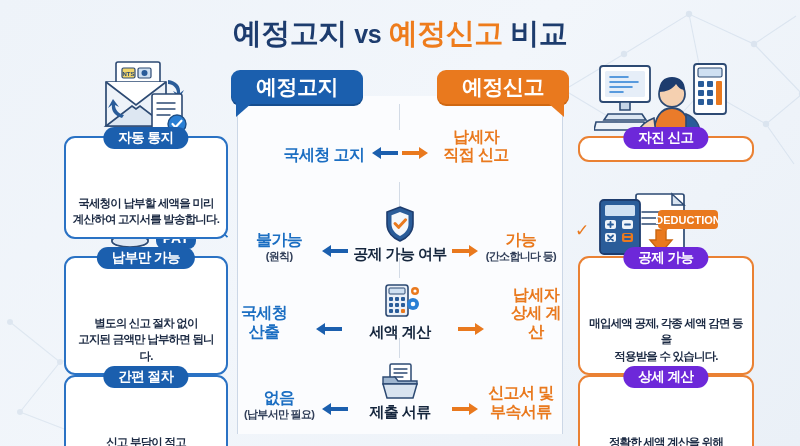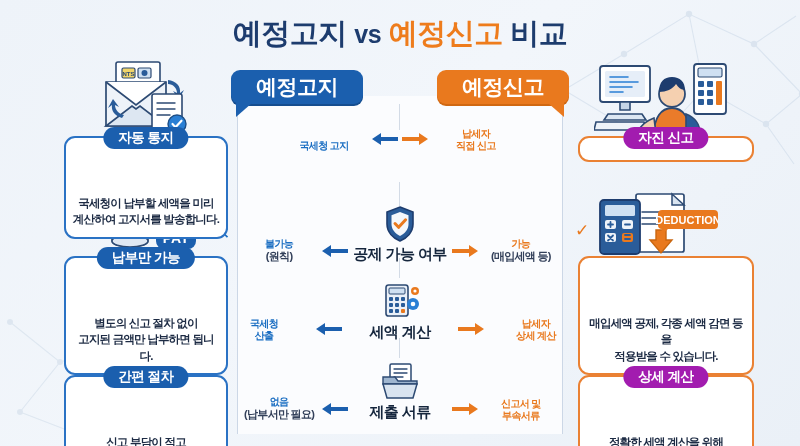--- a/index.html
+++ b/index.html
@@ -74,21 +74,21 @@
   .row .mid .icon { display: block; height: 38px; margin: 0 auto 2px; }
   .row .mid .label {
     font-size: 15px; font-weight: 700; color: #15263d; white-space: nowrap;
     letter-spacing: -.6px;
   }
   .row .arrow { width: 30px; text-align: center; padding-bottom: 2px; }
   .row .side {
     width: 92px; text-align: center; padding-bottom: 1px; line-height: 1.15;
   }
   .row .side .main {
-    display: block; font-size: 10px; font-weight: 700; letter-spacing: -.6px;
+    display: block; font-size: 16px; font-weight: 700; letter-spacing: -.6px;
     white-space: nowrap;
   }
   .row .side .sub {
     display: block; font-size: 11px; font-weight: 700; color: #33405a;
     letter-spacing: -.7px; white-space: nowrap; margin-top: 1px;
   }
   .side.left .main { color: #1b6ec2; }
   .side.right .main { color: #e9791e; }
 
   .mark {
@@ -118,21 +118,21 @@
   .card .pill {
     position: absolute; top: -11px; left: 50%; transform: translateX(-50%);
     height: 22px; padding: 0 15px;
     display: flex; align-items: center; justify-content: center;
     border-radius: 11px; color: #fff;
     font-size: 13.5px; font-weight: 700; letter-spacing: -.5px; white-space: nowrap;
   }
   .card.blue { border: 2px solid #2a72c4; }
   .card.blue .pill { background: #1b5fae; }
   .card.orange { border: 2px solid #ea8133; }
-  .card.orange .pill { background: #a21caf; }
+  .card.orange .pill { background: #6d28d9; }
 
   .card-icon { position: absolute; }
 
   
   #card-l1 { left: 64px; top: 136px; }
   #card-l2 { left: 64px; top: 256px; }
   #card-l3 { left: 64px; top: 375px; }
   
   #card-r1 { right: 46px; top: 136px; width: 176px; }
   #card-r2 { right: 46px; top: 256px; width: 176px; }
@@ -236,21 +236,21 @@
       </svg>
       <span class="label">공제 가능 여부</span>
     </div>
     <div class="arrow">
       <svg width="26" height="14" viewBox="0 0 26 14">
           <path d="M0 5h17V1l9 6-9 6V9H0z" fill="#e9791e"></path>
         </svg>
     </div>
     <div class="side right">
       <span class="main">가능</span>
-      <span class="sub">(매입세액 등)</span>
+      <span class="sub">(간소합니다 등)</span>
     </div>
   </div>
   <div class="mark x" style="left:216px; top:225px;">✕</div>
   <div class="mark v" style="left:575px; top:222px;">✓</div>
 
   <div class="row" style="top:283px;gap:25px;">
     <div class="side left">
       <span class="main" style="white-space: pre-line;">국세청
 산출</span>
     </div>
@@ -461,20 +461,21 @@
   <div class="card blue" id="card-l3">
     <div class="pill">간편 절차</div>
     <div class="ctext" style="white-space: pre-line;">신고 부담이 적고
 절차가 간소합니다.</div>
   </div>
 
   <div class="card orange" id="card-r1">
     <div class="pill">자진 신고</div>
   </div>
   <div class="card orange" id="card-r2">
+    <div class="pill">공제 가능</div>
     <div class="ctext" style="white-space: pre-line;">매입세액 공제, 각종 세액 감면 등을
 적용받을 수 있습니다.</div>
   </div>
   <div class="card orange" id="card-r3">
     <div class="pill">상세 계산</div>
     <div class="ctext" style="white-space: pre-line;">정확한 세액 계산을 위해
 상세한 자료 준비가 예정신고.</div>
   </div>
 
 </div>

